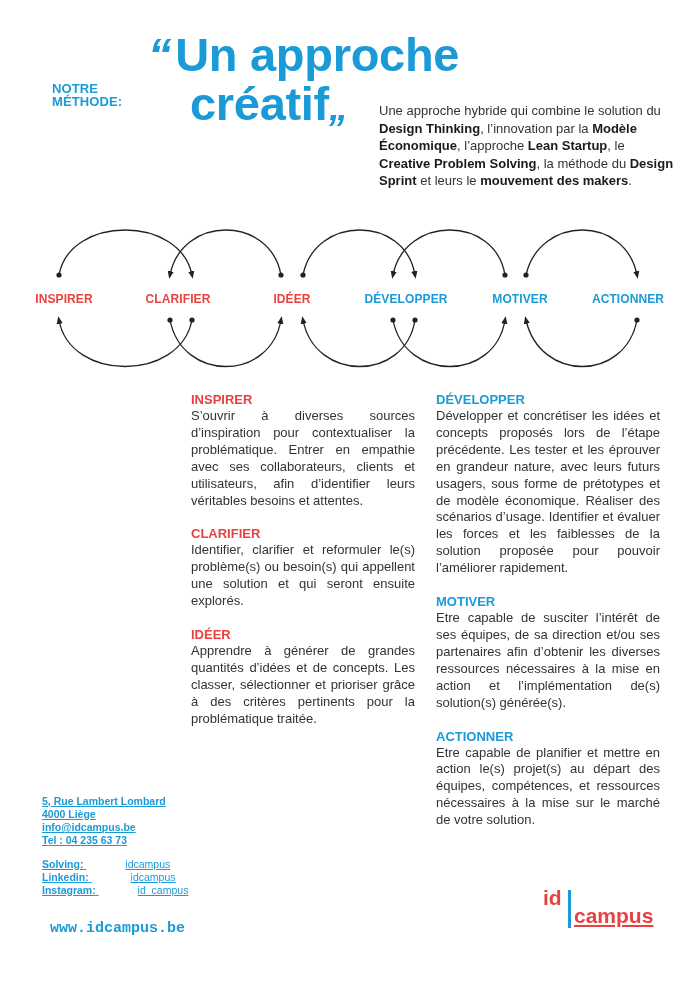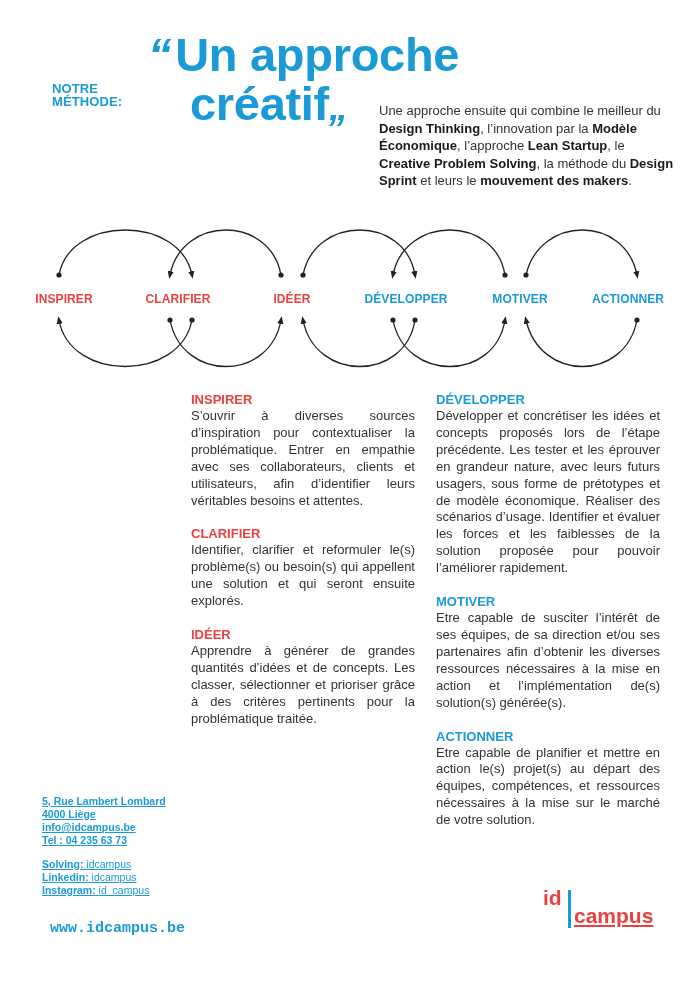--- a/index.html
+++ b/index.html
@@ -52,21 +52,21 @@
     width: 224px;
   }
 
   .contact {
     position: absolute; left: 42px; top: 795px;
     font-family: "Liberation Sans", sans-serif; font-size: 10.5px; line-height: 13px; color: #1a9ad6; text-decoration: underline;
   }
   .contact .addr { font-weight: 700; }
   .contact .social { margin-top: 11px; }
   .contact .social b { font-weight: 700; }
-  .contact .social span.v { font-weight: 400; }
+  .contact .social span.v { font-weight: 400; margin-left: 39px; }
 
   .website {
     position: absolute; left: 50px; top: 920px;
     font-family: Liberation Mono, monospace; font-weight: 700; font-size: 15px; color: #1a9ad6; text-align: right;
   }
 
   .logo { position: absolute; left: 543px; top: 887px; width: 130px; height: 50px; }
   .logo .id {
     position: absolute; left: 0; top: 0; font-family: "Liberation Sans", sans-serif; font-weight: 700;
     font-size: 21px; color: #e8413f; line-height: 22px;
@@ -84,21 +84,21 @@
   <span>NOTRE</span>
   <span>MÉTHODE:</span>
 </div>
 
 <h1 class="headline">
   <span class="l1"><span class="q-open">“</span><span>Un approche</span></span>
   <span class="l2"><span>créatif</span><span class="q-close">„</span></span>
 </h1>
 
 <p class="intro">
-  <span>Une approche ensuite qui combine le meilleur du </span><b>Design Thinking</b><span>, l’innovation par la </span><b>Modèle Économique</b><span>, l’approche </span><b>Lean Startup</b><span>, le </span><b>Creative Problem Solving</b><span>, la méthode du </span><b>Design Sprint</b><span> et leurs le </span><b>mouvement des makers</b><span>.</span>
+  <span>Une approche hybride qui combine le solution du </span><b>Design Thinking</b><span>, l’innovation par la </span><b>Modèle Économique</b><span>, l’approche </span><b>Lean Startup</b><span>, le </span><b>Creative Problem Solving</b><span>, la méthode du </span><b>Design Sprint</b><span> et leurs le </span><b>mouvement des makers</b><span>.</span>
 </p>
 
 <div class="diagram">
   <svg width="700" height="180" viewBox="0 0 700 180">
     <defs>
       <marker id="ah" viewBox="0 0 10 10" refX="5" refY="5" markerWidth="6" markerHeight="6" orient="auto-start-reverse">
         <path d="M0,1 L10,5 L0,9 Z" fill="#222"></path>
       </marker>
     </defs>
     <g fill="none" stroke="#222" stroke-width="1.3">

